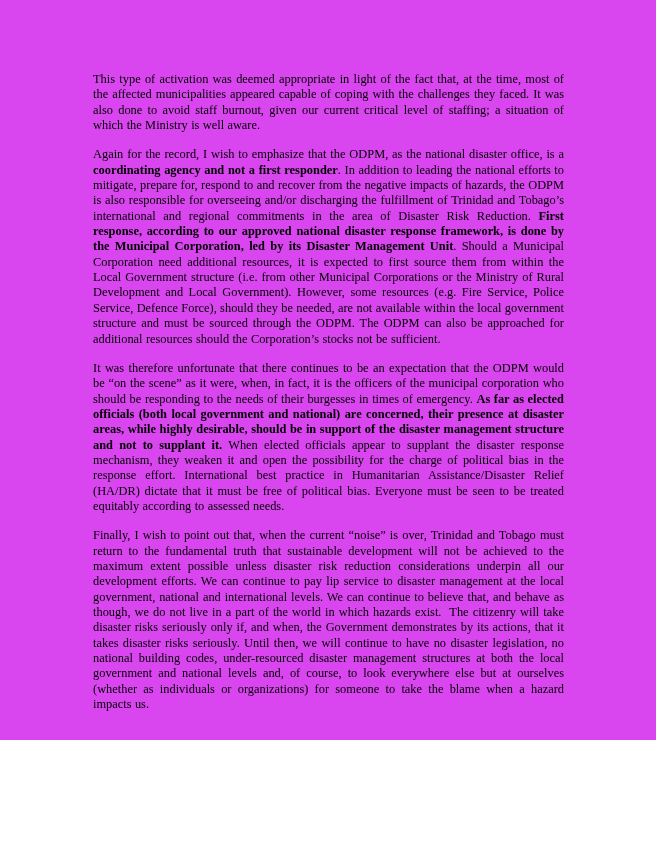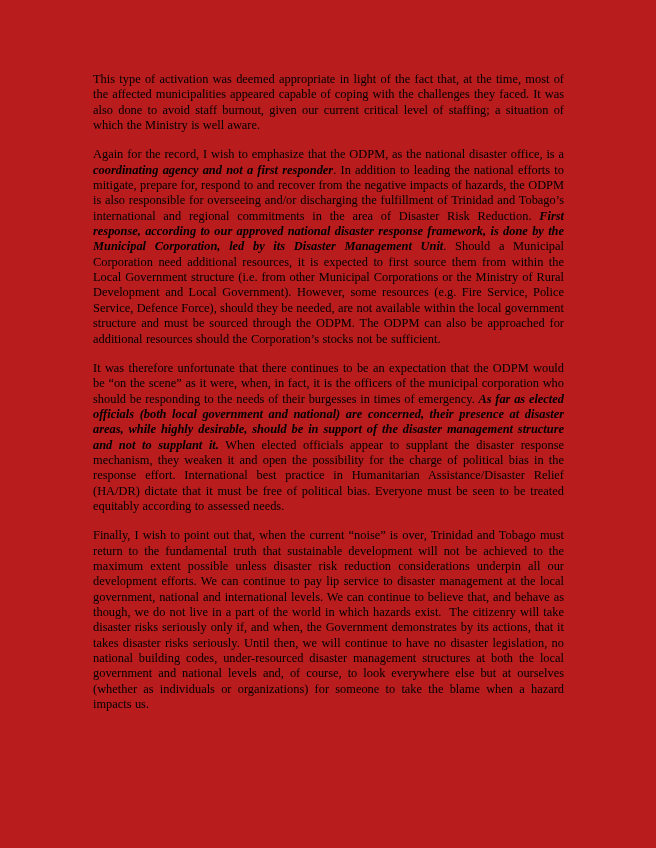--- a/index.html
+++ b/index.html
@@ -9,23 +9,23 @@
   }
   body {
     width: 656px;
     height: 848px;
     overflow: hidden;
     font-family: "Liberation Serif", "DejaVu Serif", serif;
     color: #000000;
   }
   .page {
     width: 656px;
-    height: 848px;
+    height: 740px;
     box-sizing: border-box;
-    background: #b91c1c;
+    background: #d946ef;
     position: relative;
   }
   .doc-body {
     position: absolute;
     left: 93px;
     top: 72px;
     width: 471px;
   }
   p.para {
     margin: 0 0 14px 0;
@@ -36,21 +36,20 @@
     text-justify: inter-word;
     word-spacing: 0.02em;
     -webkit-hyphens: none;
     hyphens: none;
   }
   p.para:last-child {
     margin-bottom: 8px;
   }
   b {
     font-weight: 700;
-    font-style: italic;
   }
 </style>
 </head>
 <body>
 
 <div class="page">
   <div class="doc-body">
     <p class="para"><span>This type of activation was deemed appropriate in light of the fact that, at the time, most of the affected municipalities appeared capable of coping with the challenges they faced. It was also done to avoid staff burnout, given our current critical level of staffing; a situation of which the Ministry is well aware.</span></p>
     <p class="para"><span>Again for the record, I wish to emphasize that the ODPM, as the national disaster office, is a </span><b>coordinating agency and not a first responder</b><span>. In addition to leading the national efforts to mitigate, prepare for, respond to and recover from the negative impacts of hazards, the ODPM is also responsible for overseeing and/or discharging the fulfillment of Trinidad and Tobago’s international and regional commitments in the area of Disaster Risk Reduction. </span><b>First response, according to our approved national disaster response framework, is done by the Municipal Corporation, led by its Disaster Management Unit</b><span>. Should a Municipal Corporation need additional resources, it is expected to first source them from within the Local Government structure (i.e. from other Municipal Corporations or the Ministry of Rural Development and Local Government). However, some resources (e.g. Fire Service, Police Service, Defence Force), should they be needed, are not available within the local government structure and must be sourced through the ODPM. The ODPM can also be approached for additional resources should the Corporation’s stocks not be sufficient.</span></p>
     <p class="para"><span>It was therefore unfortunate that there continues to be an expectation that the ODPM would be “on the scene” as it were, when, in fact, it is the officers of the municipal corporation who should be responding to the needs of their burgesses in times of emergency. </span><b>As far as elected officials (both local government and national) are concerned, their presence at disaster areas, while highly desirable, should be in support of the disaster management structure and not to supplant it.</b><span> When elected officials appear to supplant the disaster response mechanism, they weaken it and open the possibility for the charge of political bias in the response effort. International best practice in Humanitarian Assistance/Disaster Relief (HA/DR) dictate that it must be free of political bias. Everyone must be seen to be treated equitably according to assessed needs.</span></p>

